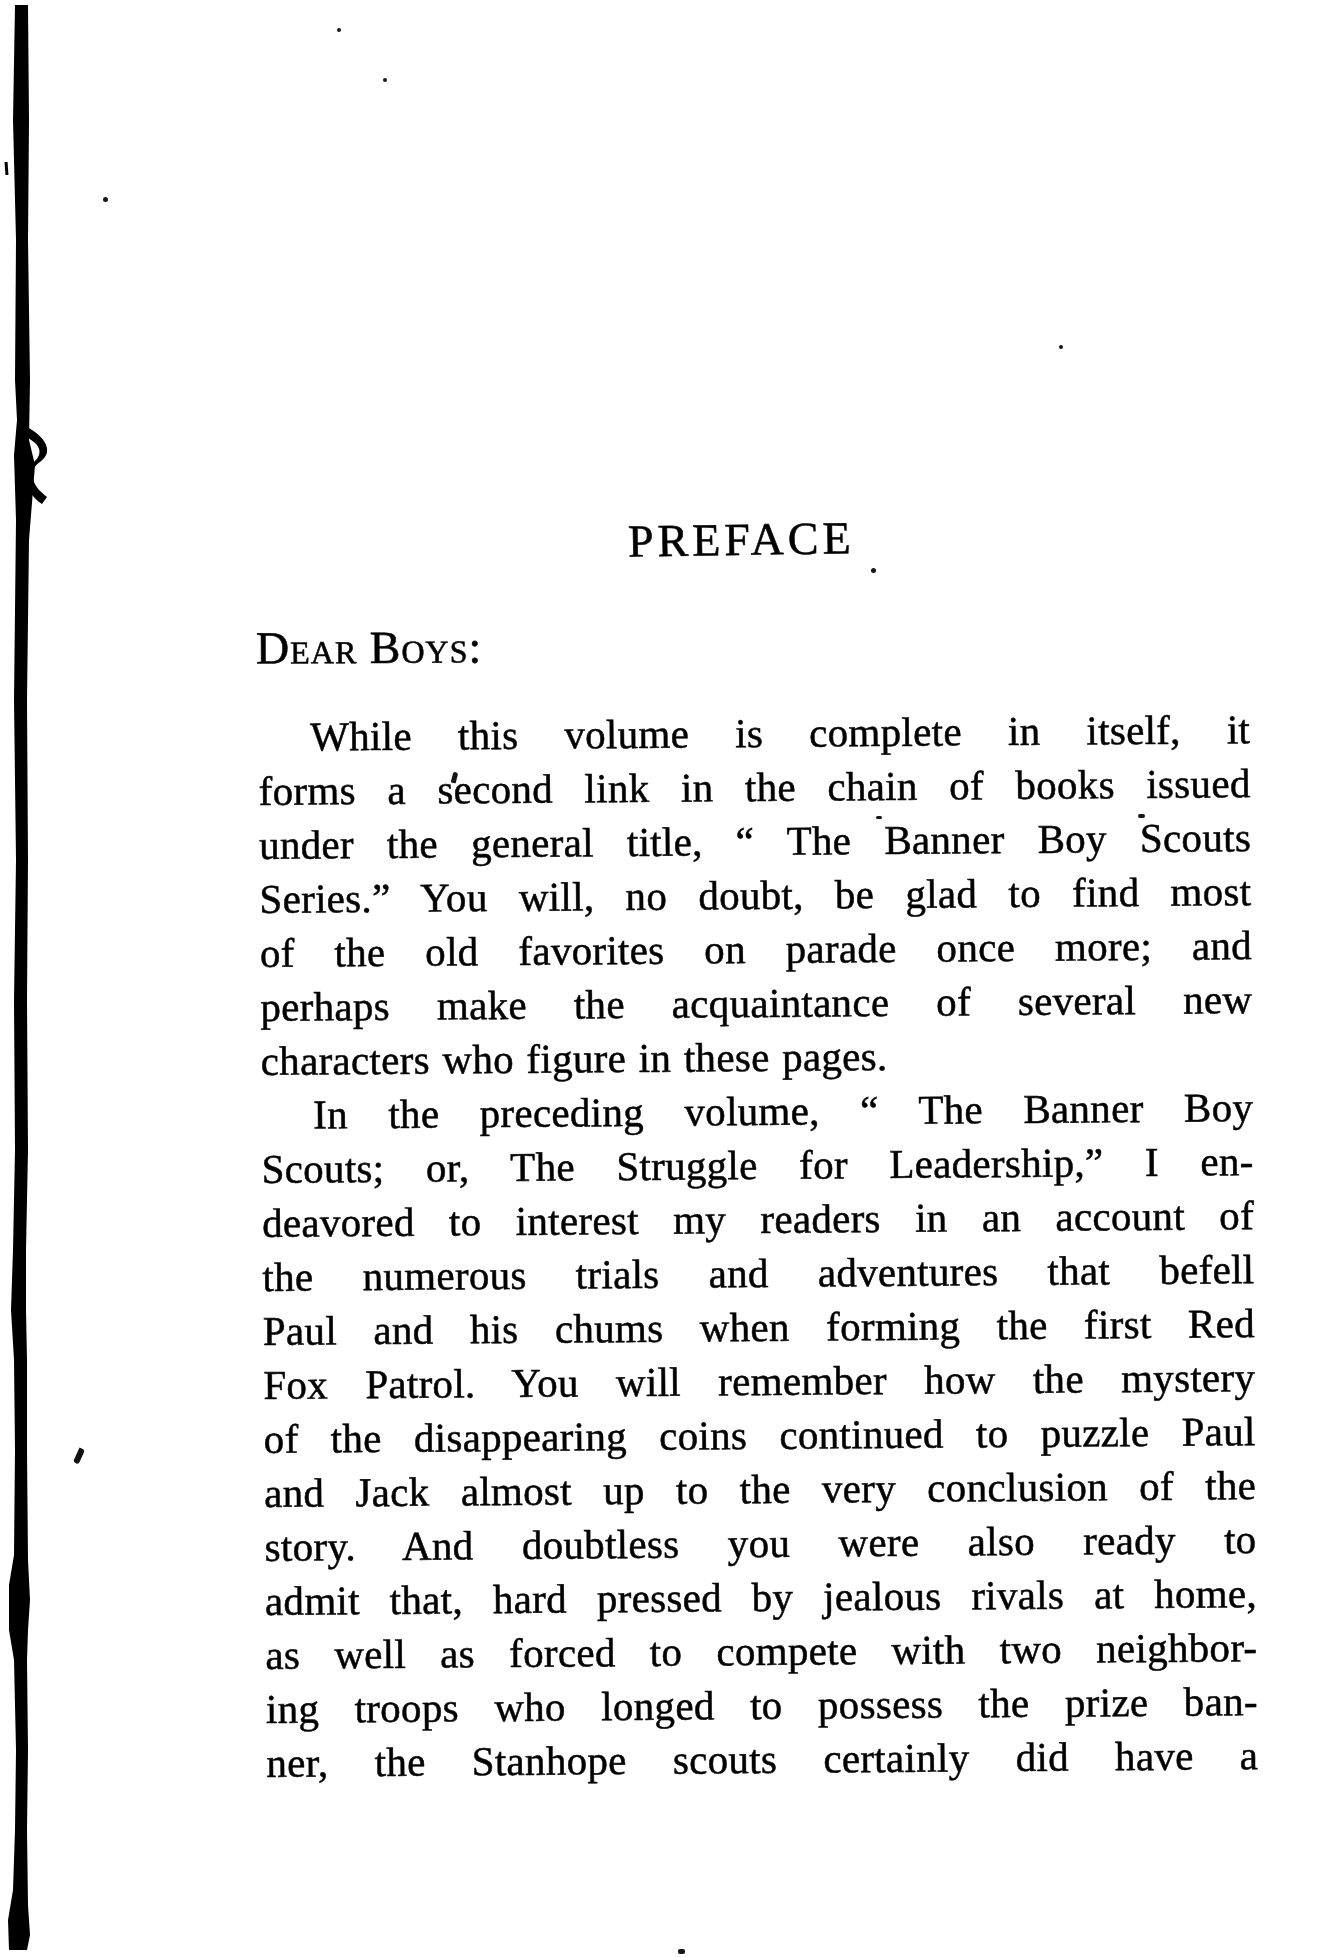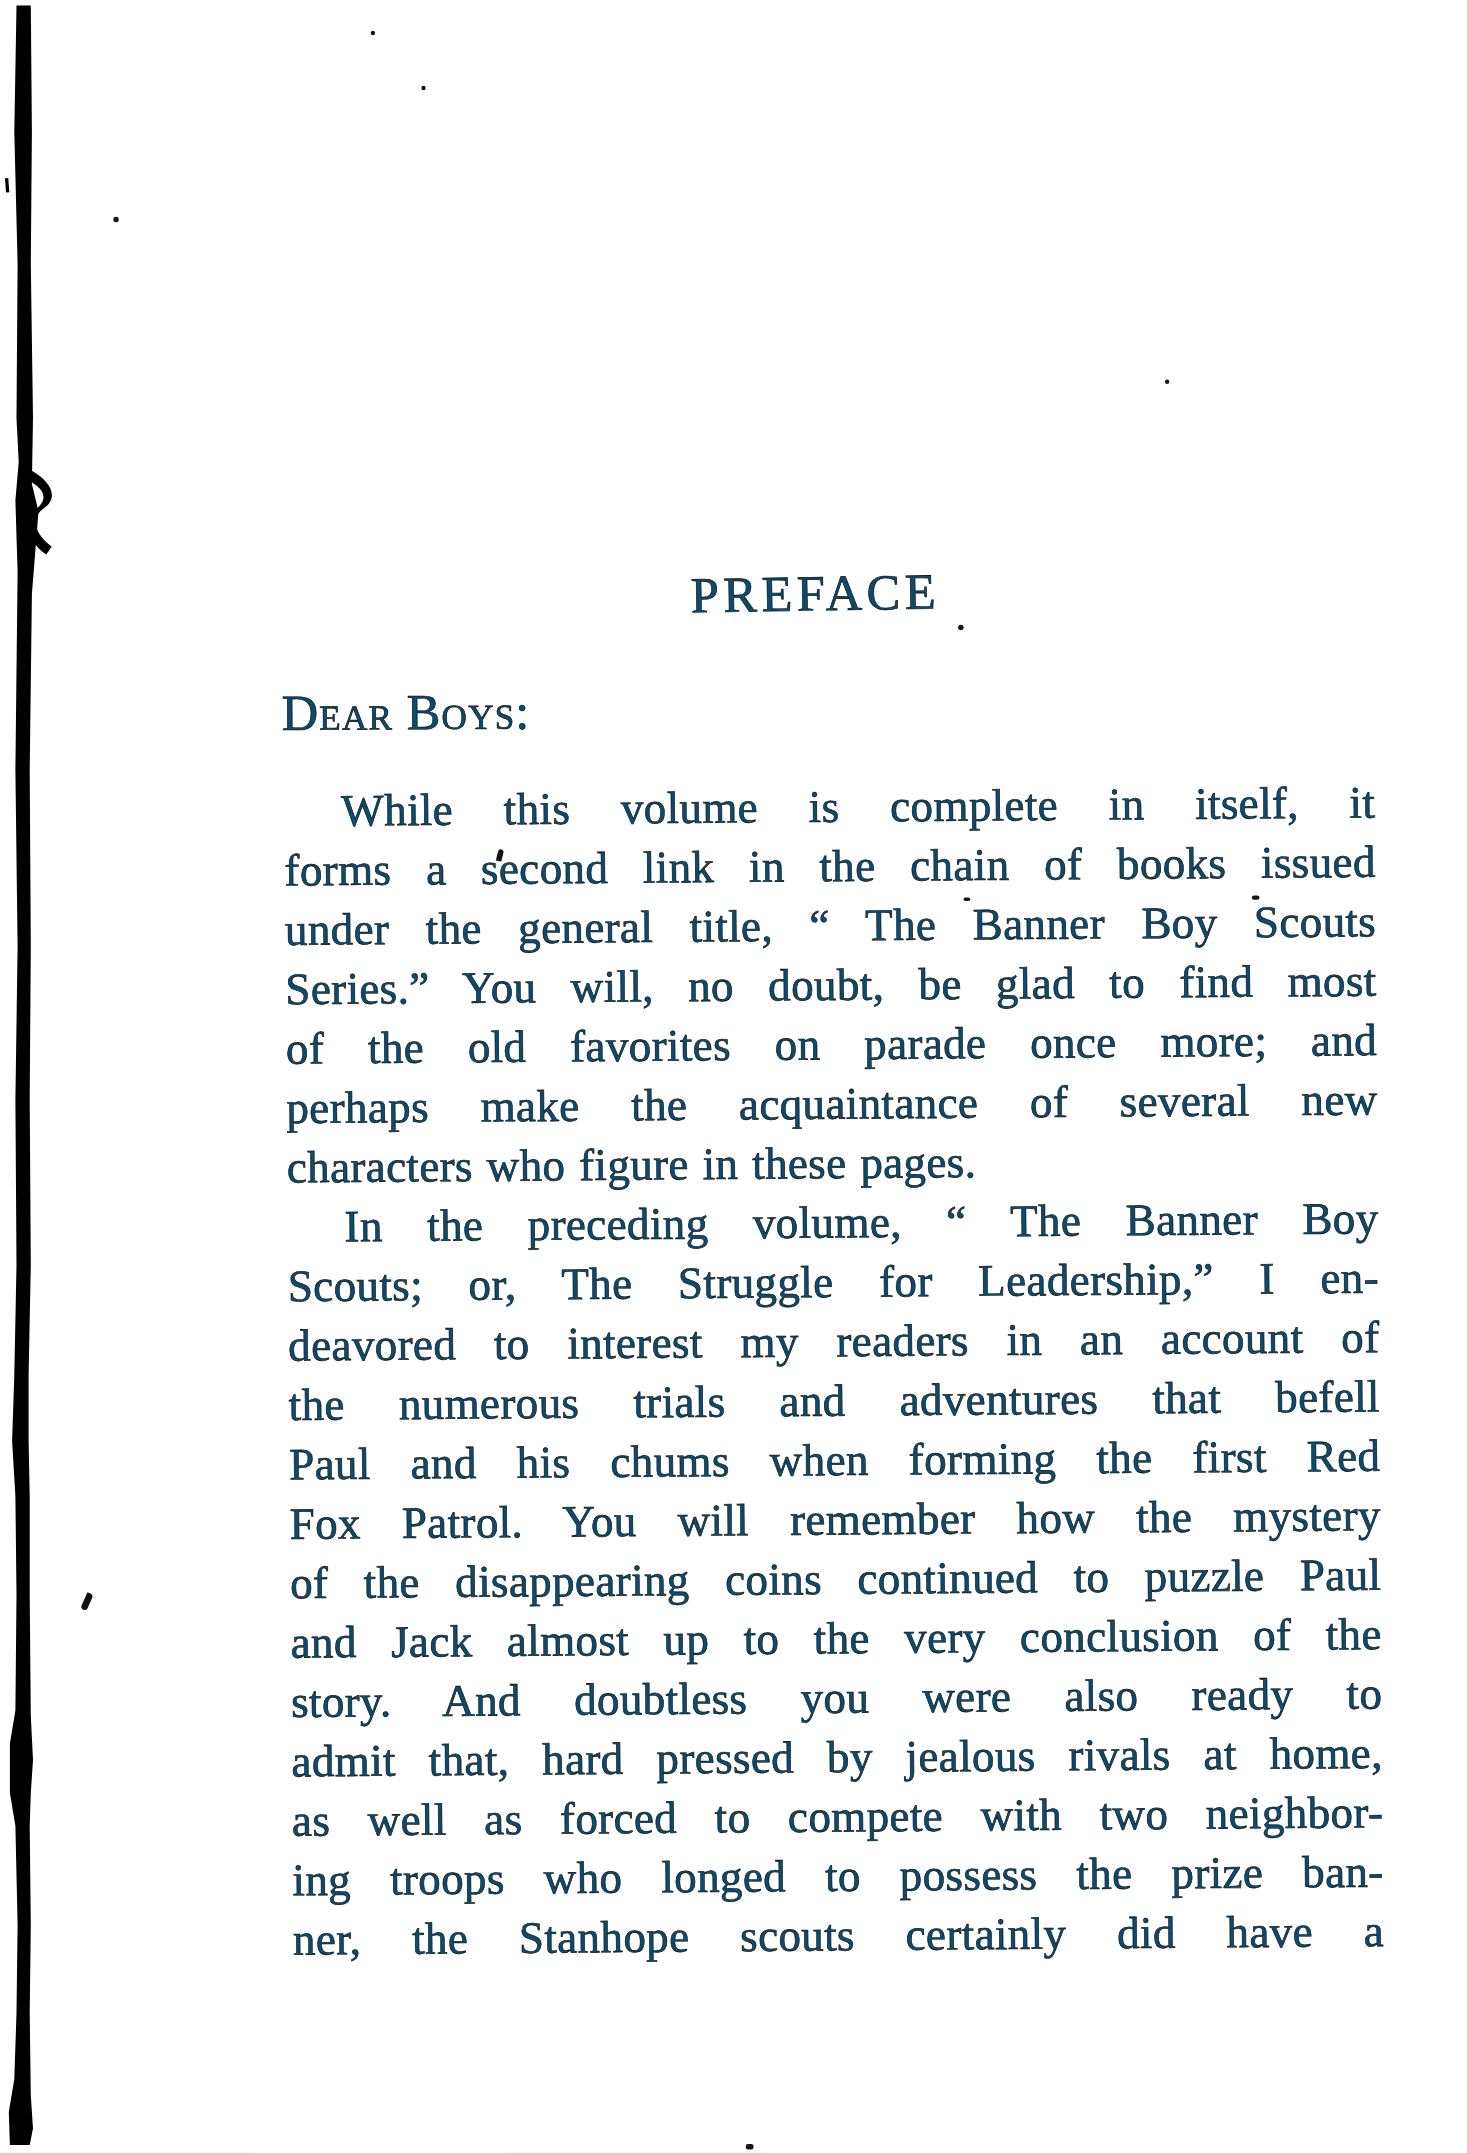--- a/index.html
+++ b/index.html
@@ -2,21 +2,21 @@
 <html><head>
 <meta charset="utf-8">
 <style>
   html,body{margin:0;padding:0;background:#e8e8e8;}
   #page{
     position:relative;
     width:1334px;height:1957px;
     background:#ffffff;
     overflow:hidden;
     font-family:"Liberation Serif","DejaVu Serif",serif;
-    color:#0c4a6e;
+    color:#000000;
   }
   
   #binding-bar{position:absolute;left:0;top:0;}
   .speck{position:absolute;background:#161616;border-radius:50%;}
   .apostrophe-mark{position:absolute;width:5px;height:11px;background:#141414;border-radius:3px 3px 1px 1px;transform:rotate(14deg);}
   .comma-mark{position:absolute;width:6px;height:16px;background:#111;border-radius:0 6px 6px 6px;transform:rotate(24deg);}
   .tick-mark{position:absolute;width:3px;height:13px;background:#000;transform:rotate(-4deg);}
   
   #page-title{
     position:absolute;left:628px;top:514px;

